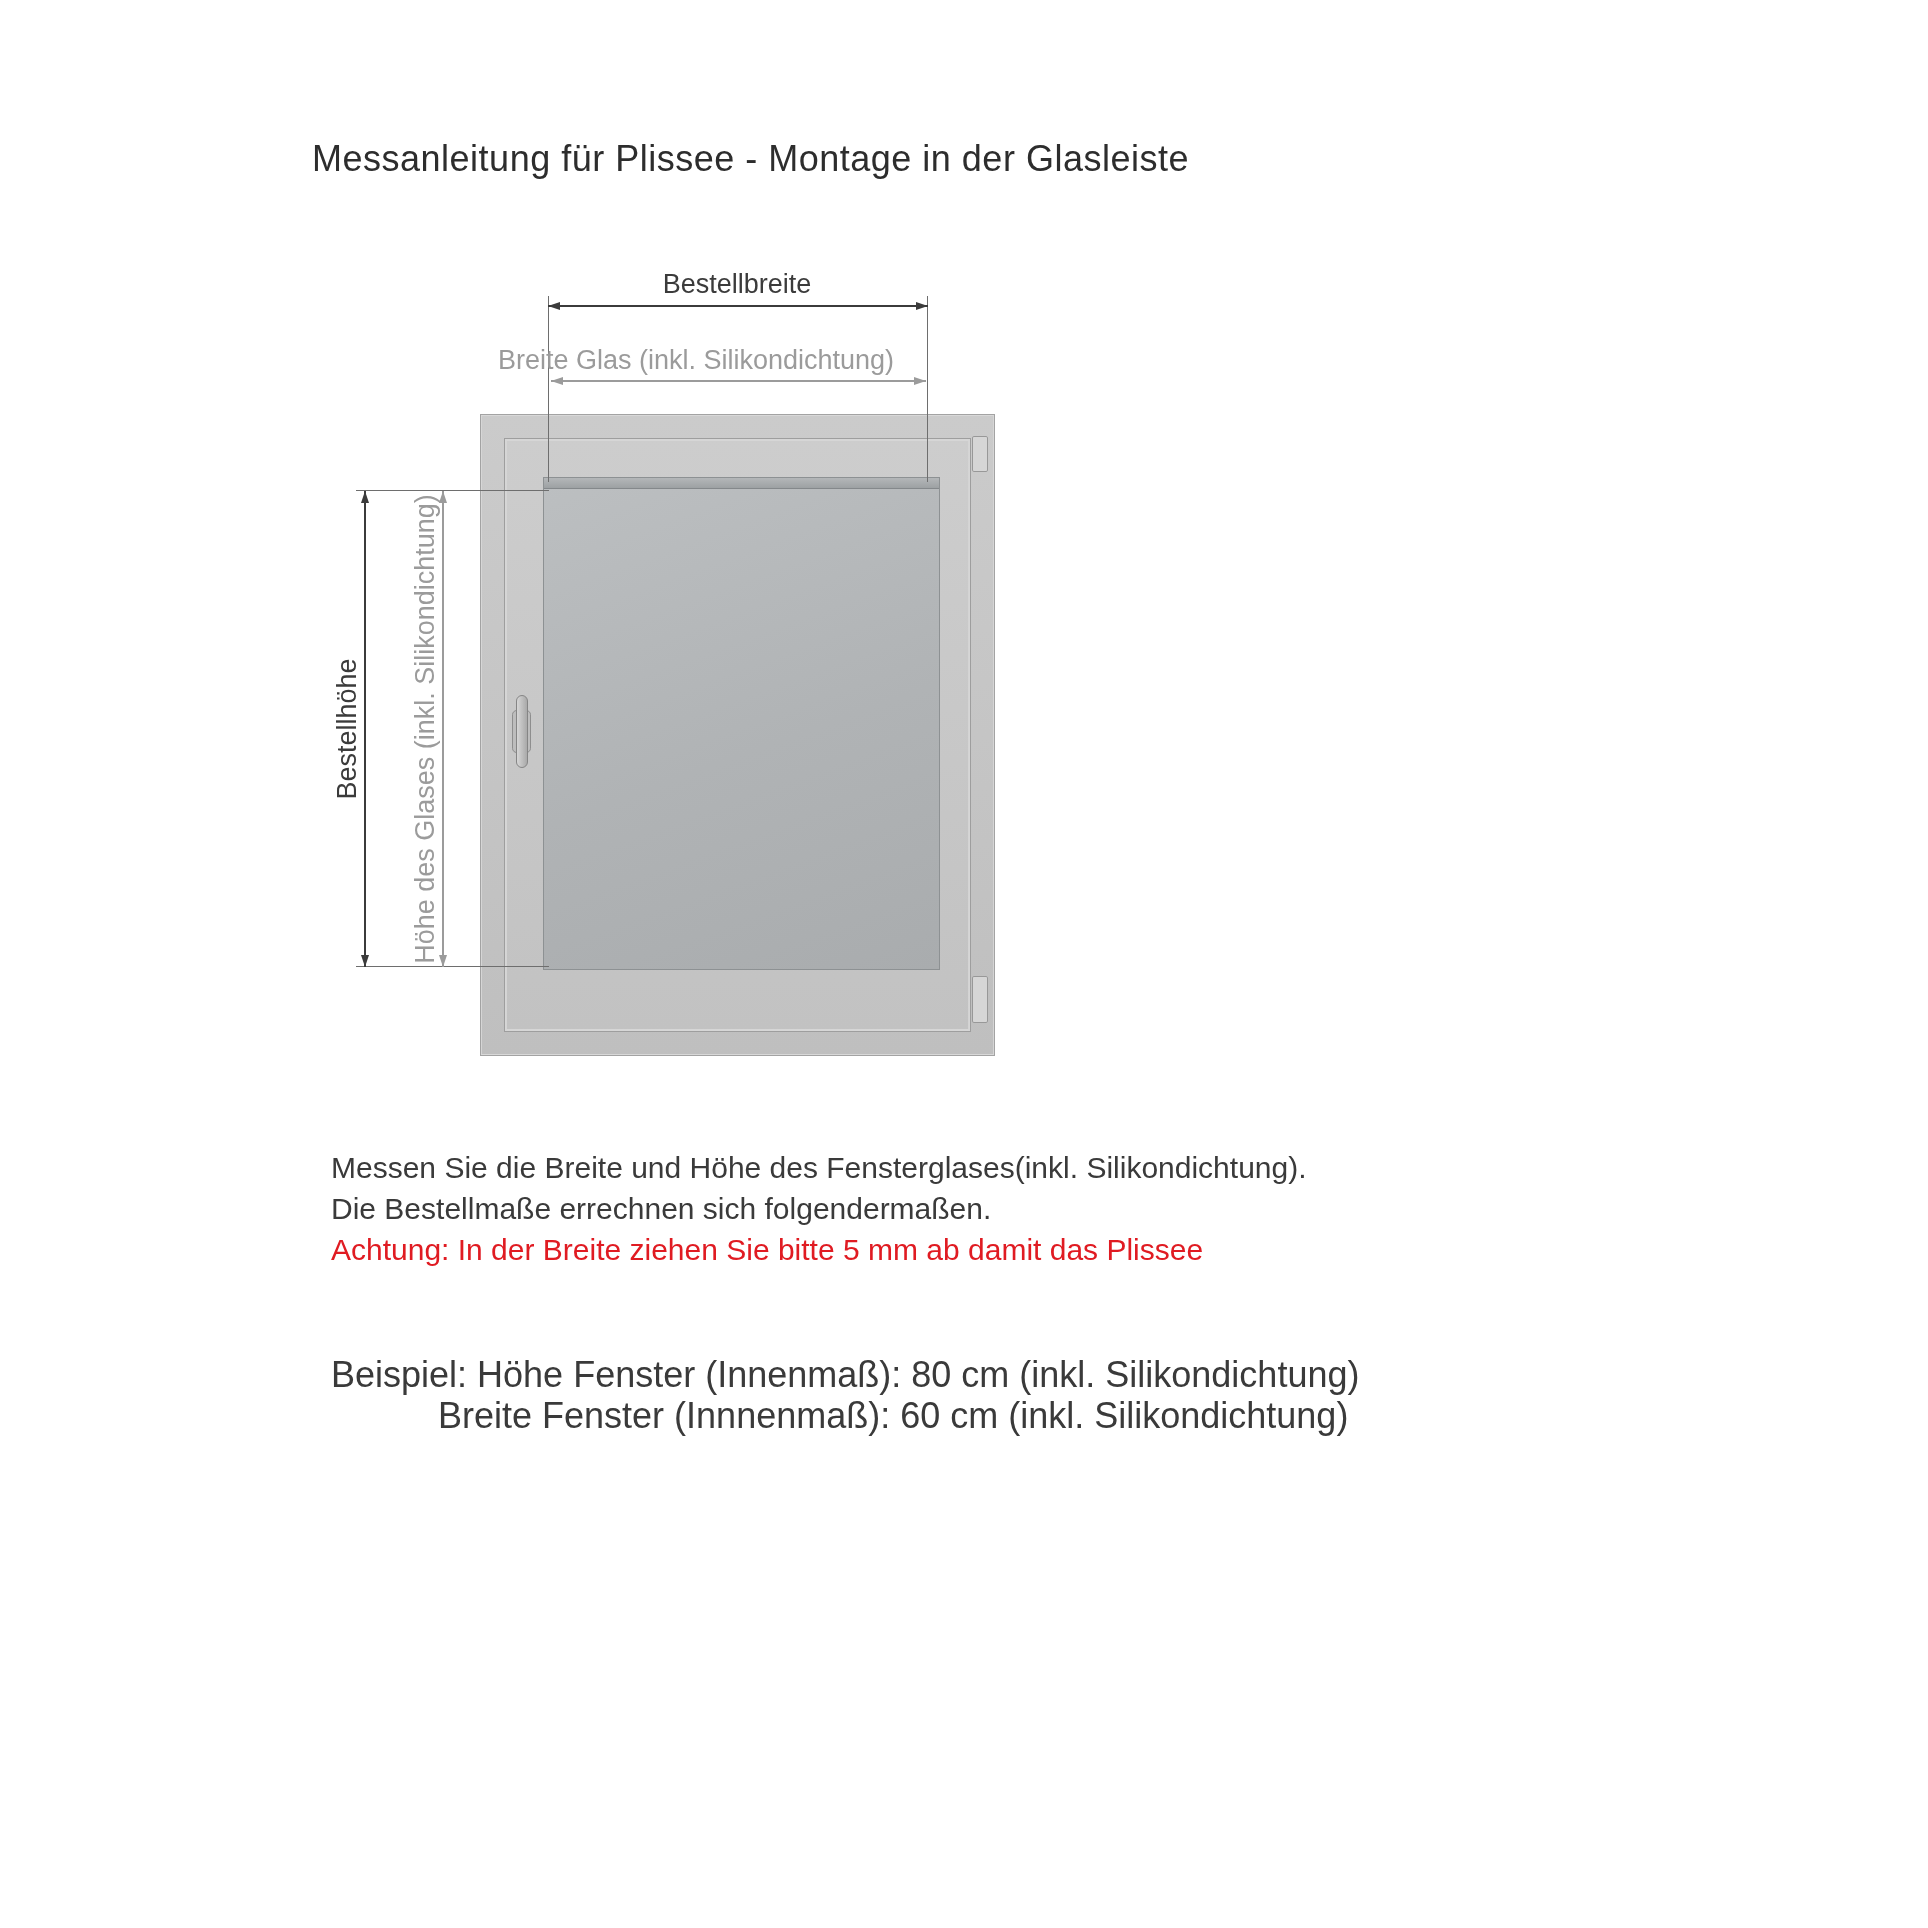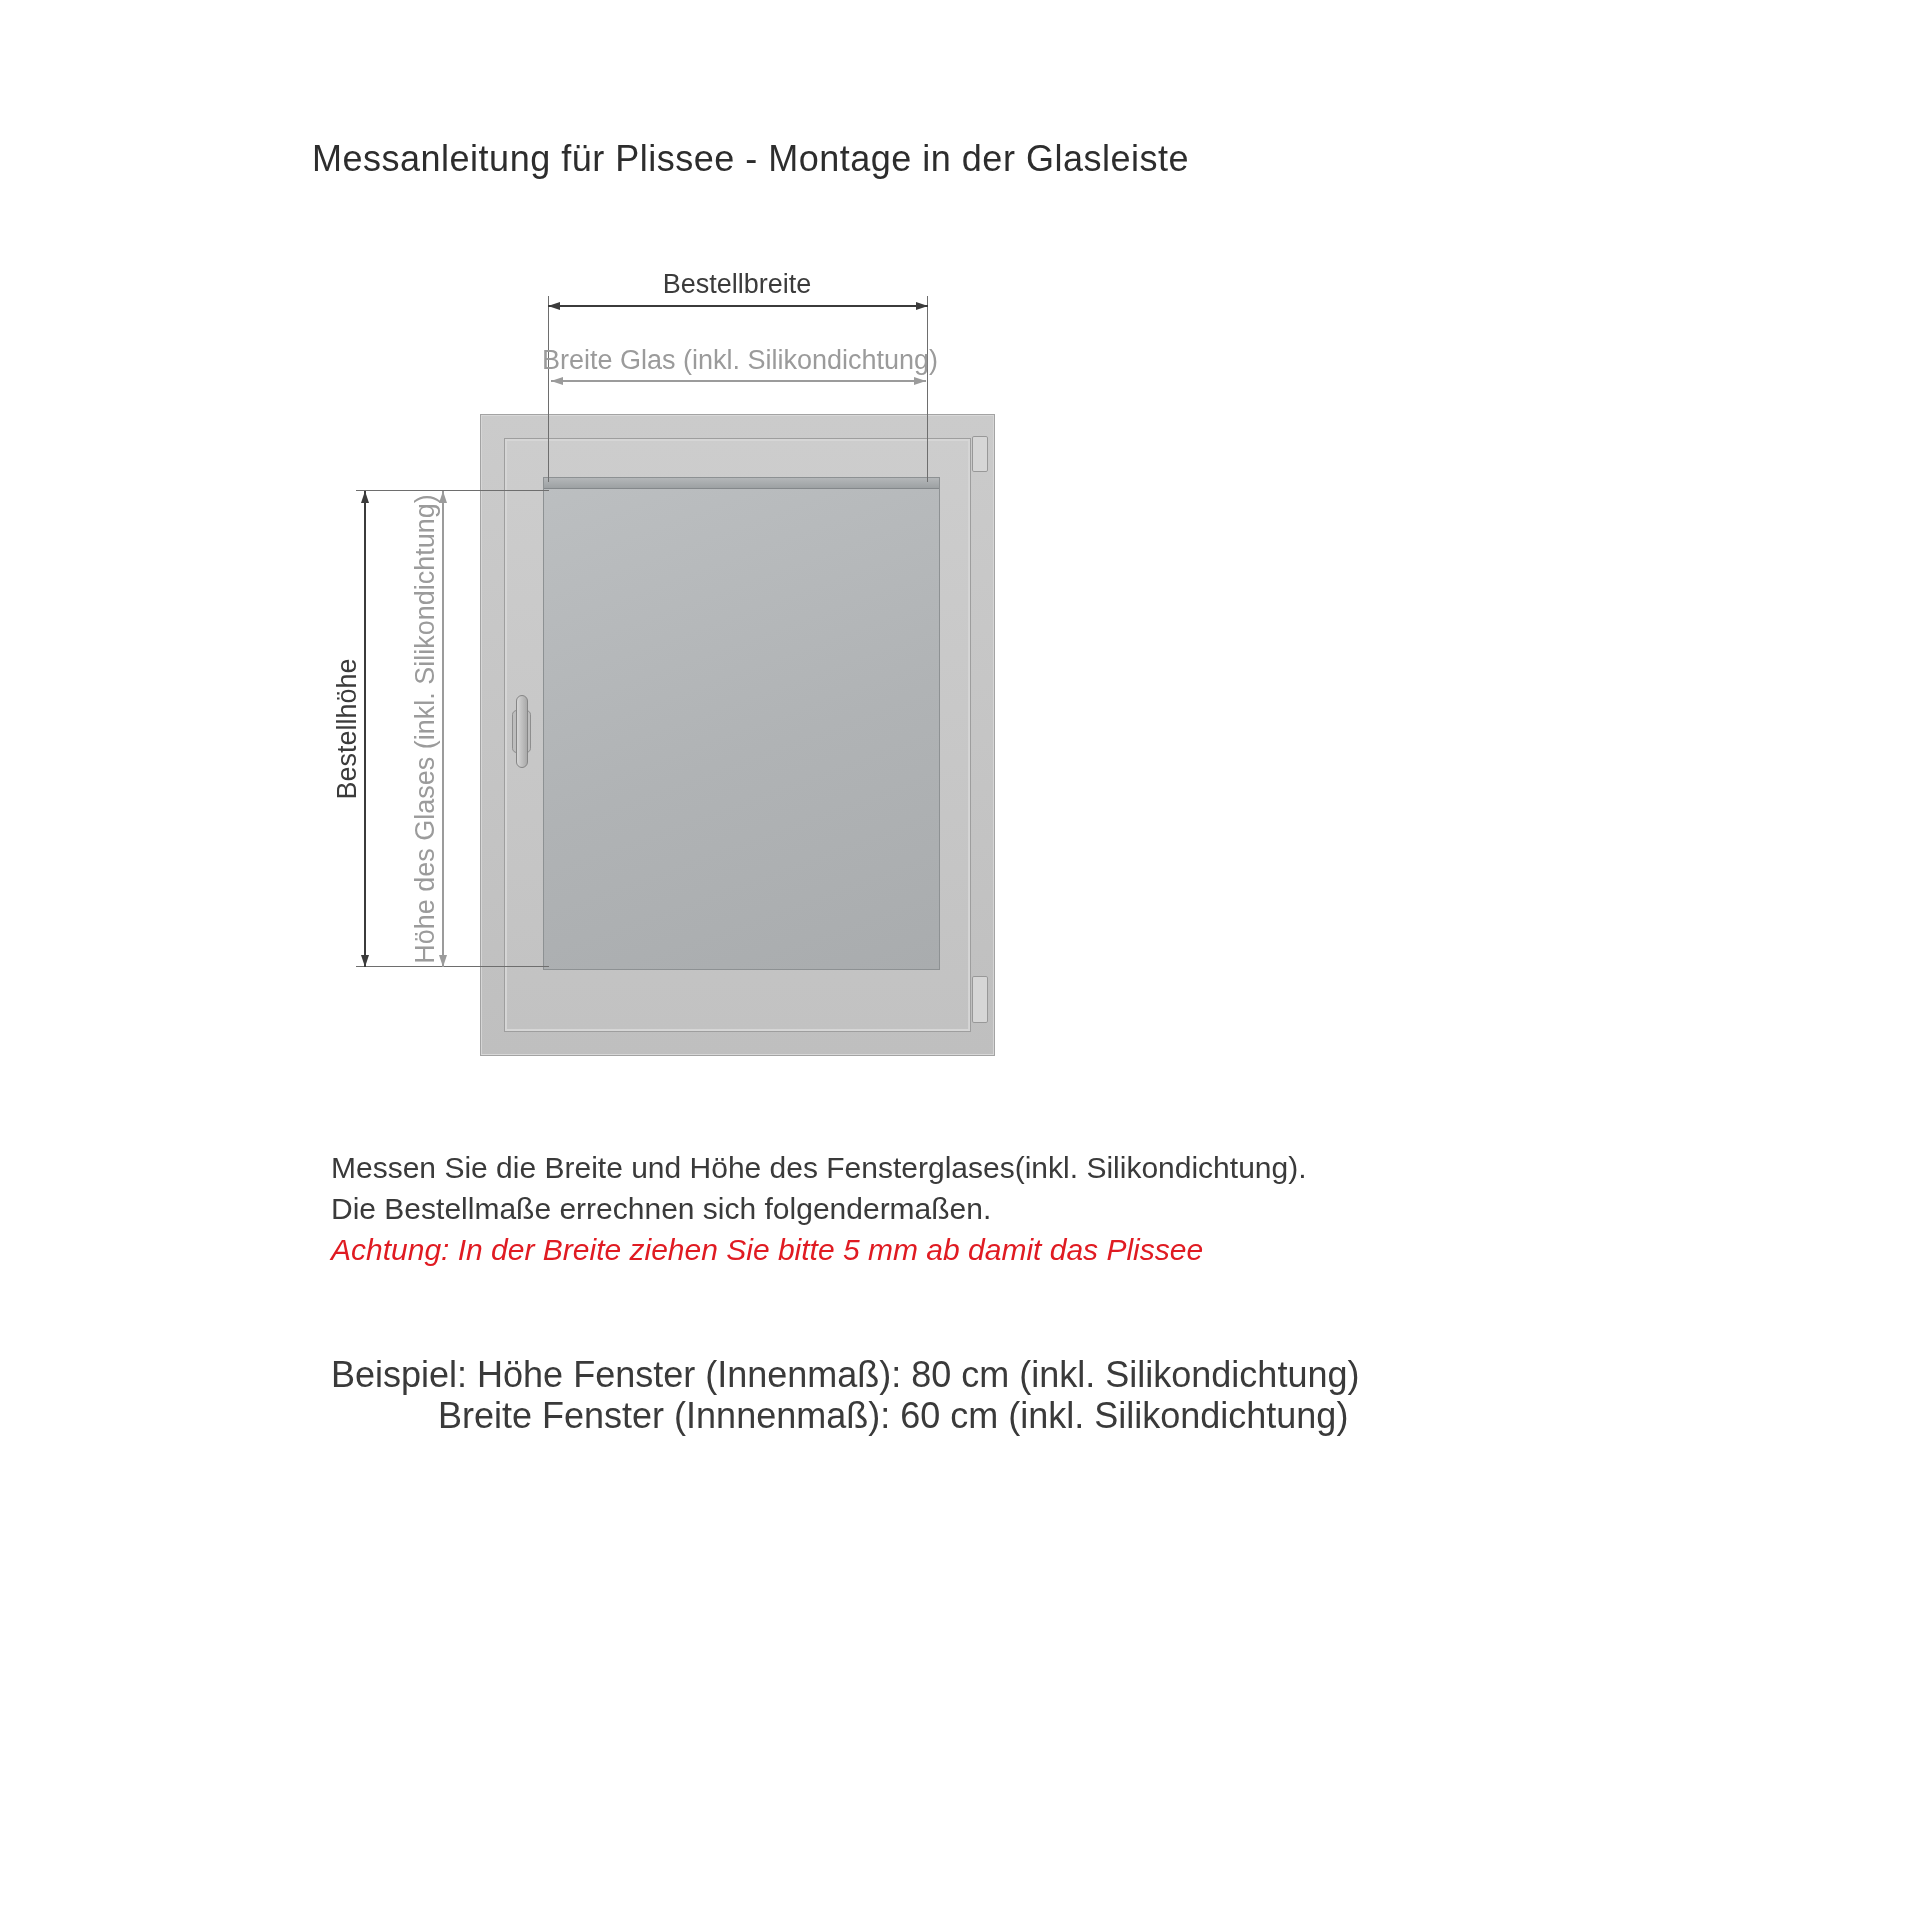--- a/index.html
+++ b/index.html
@@ -91,21 +91,21 @@
   .h-label { position: absolute; transform: translateX(-50%); font-size: 27px; white-space: nowrap; }
   .v-label { position: absolute; transform: translate(-50%, -50%) rotate(-90deg); font-size: 27px; white-space: nowrap; }
   .dark-label { color: #3b3b3b; }
   .gray-label { color: #9b9b9b; }
 
   
   .instructions {
     position: absolute; left: 331px; top: 1147px;
     font-size: 30px; line-height: 41px; color: #3a3a3a;
   }
-  .warning { color: #e01b22; font-style: italic; }
+  .warning { color: #e01b22; }
   .example {
     position: absolute; left: 331px; top: 1354px;
     font-size: 36px; line-height: 41px; color: #3a3a3a;
   }
   .example .indent { padding-left: 107px; }
 </style>
 </head>
 <body>
 
 <h1 class="title">Messanleitung für Plissee - Montage in der Glasleiste</h1>
@@ -120,21 +120,21 @@
     <div class="handle-plate"></div>
     <div class="handle-lever"></div>
   </div>
 </div>
 
 <div class="ext-line" style="left:548px; top:296px; width:0.9px; height:186px;"></div>
 <div class="ext-line" style="left:927px; top:296px; width:0.9px; height:186px;"></div>
 <div class="dim-h dark-label" style="left:548px; top:305px; width:380px;"></div>
 <div class="dim-h gray-label" style="left:551px; top:380px; width:375px;"></div>
 <div class="h-label dark-label" style="left:737px; top:269px;">Bestellbreite</div>
-<div class="h-label gray-label" style="left:740px; top:345px;">Breite Glas (inkl. Silikondichtung)</div>
+<div class="h-label gray-label" style="left:696px; top:345px;">Breite Glas (inkl. Silikondichtung)</div>
 
 <div class="ext-line" style="left:356px; top:490px; width:193px; height:0.9px;"></div>
 <div class="ext-line" style="left:356px; top:966px; width:193px; height:0.9px;"></div>
 <div class="dim-v dark-label" style="left:364px; top:491px; height:476px;"></div>
 <div class="dim-v gray-label" style="left:442px; top:491px; height:476px;"></div>
 <div class="v-label dark-label" style="left:347px; top:729px;">Bestellhöhe</div>
 <div class="v-label gray-label" style="left:425px; top:729px;">Höhe des Glases (inkl. Silikondichtung)</div>
 
 <div class="instructions">
   <div>Messen Sie die Breite und Höhe des Fensterglases(inkl. Silikondichtung).</div>

